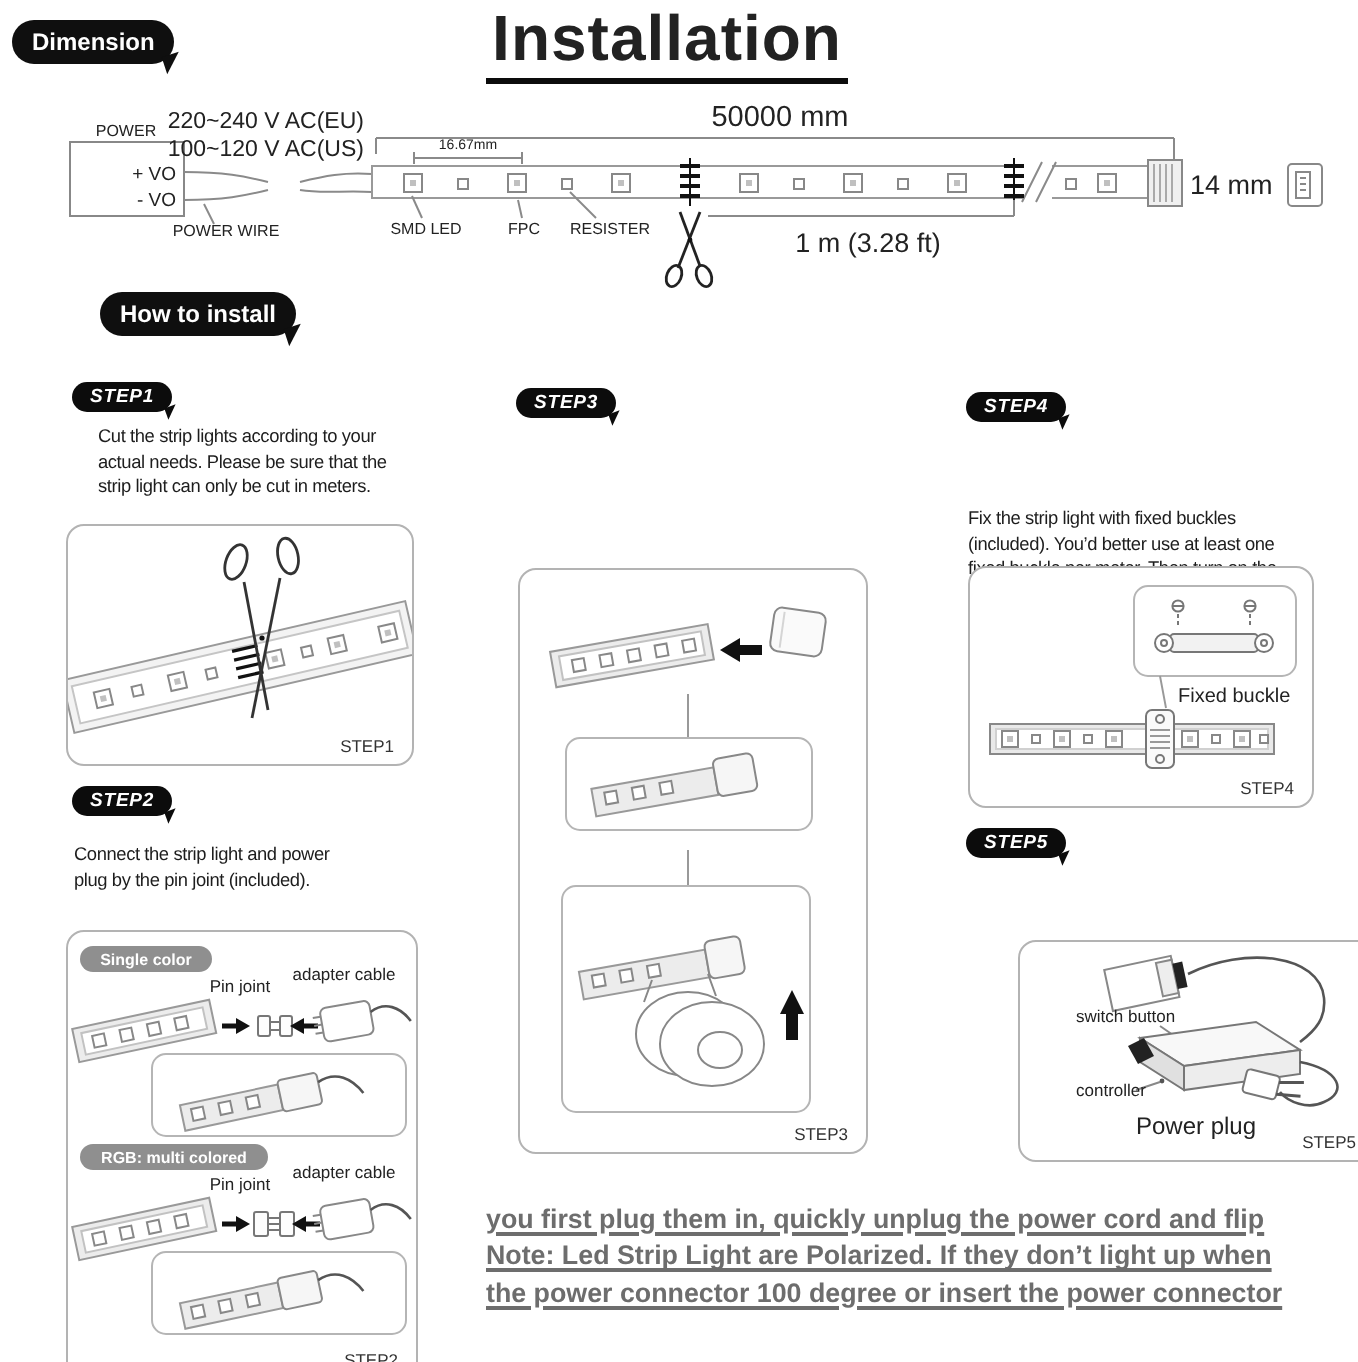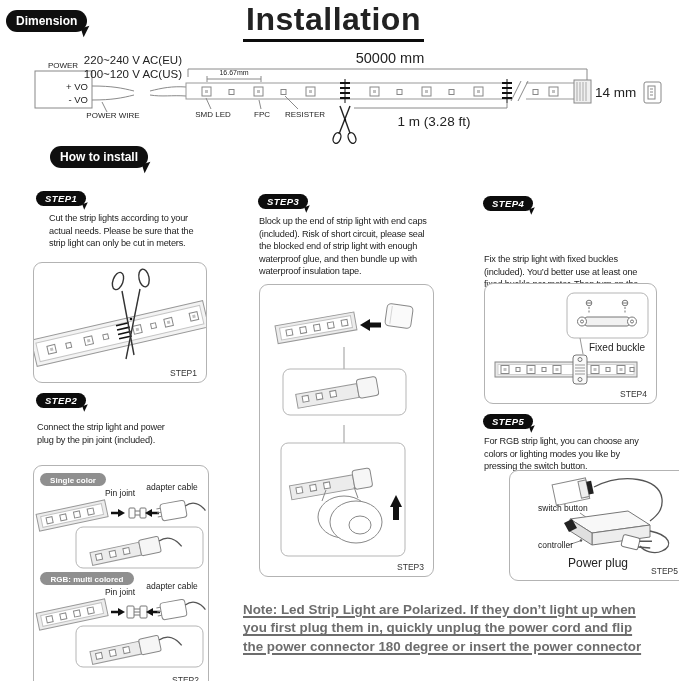--- a/index.html
+++ b/index.html
@@ -267,21 +267,20 @@
         <rect x="106" y="174" width="20" height="16" rx="2" fill="#f6f6f6" stroke="#888"></rect>
         <path d="M126,179 C136,175 143,181 147,189" stroke="#555" fill="none" stroke-width="1.3"></path>
       </g>
     </svg>
     <span class="fig-label">STEP2</span>
   </div>
 
   <div class="step-pill" style="left:258px;top:194px;">
     <span>STEP3</span>
   </div>
-  <p class="step-text" style="left:259px;top:206px;width:178px;">Block up the end of strip light with end caps (included). Risk of short circuit, please seal the blocked end of strip light with enough waterproof glue, and then bundle up with waterproof insulation tape.</p>
   <div class="fig" style="left:259px;top:284px;width:173px;height:291px;">
     <svg width="173" height="291" viewBox="0 0 173 291">
       <g transform="rotate(-10 55 43)">
         <rect class="strip-o" x="16" y="34" width="80" height="18"></rect>
         <rect class="strip-i" x="20" y="37" width="72" height="12"></rect>
         <rect class="sq" x="26" y="40" width="6" height="6"></rect>
           <rect class="sq" x="40" y="40" width="6" height="6"></rect>
         <rect class="sq" x="54" y="40" width="6" height="6"></rect>
           <rect class="sq" x="68" y="40" width="6" height="6"></rect>
         <rect class="sq" x="82" y="40" width="6" height="6"></rect>
@@ -370,21 +369,20 @@
         <circle cx="95" cy="95.5" r="2" fill="none" stroke="#777"></circle>
         <path d="M90,81 h10 M90,84 h10 M90,87 h10 M90,90 h10" stroke="#999" fill="none"></path>
       </g>
     </svg>
     <span class="fig-label">STEP4</span>
   </div>
 
   <div class="step-pill" style="left:483px;top:414px;">
     <span>STEP5</span>
   </div>
-  <p class="step-text" style="left:484px;top:426px;width:168px;">For RGB strip light, you can choose any colors or lighting modes you like by pressing the switch button.</p>
   <div class="fig" style="left:509px;top:470px;width:177px;height:109px;">
     <svg width="177" height="109" viewBox="0 0 177 109">
       <g transform="rotate(-12 62 21)">
         <rect x="44" y="10" width="34" height="21" fill="#fff" stroke="#888"></rect>
         <rect x="70" y="12" width="8" height="17" fill="#eee" stroke="#888"></rect>
         <rect x="78" y="14" width="5" height="13" fill="#222"></rect>
       </g>
       <path d="M84,16 C112,2 150,6 152,28 C153,38 148,44 140,50" stroke="#555" stroke-width="1.3" fill="none"></path>
       <text x="28" y="40" font-size="8.5">switch button</text>
       <path d="M70,42 L83,51" stroke="#888" fill="none"></path>
@@ -402,18 +400,18 @@
       </g>
       <path d="M58,74 L70,70" stroke="#888" fill="none"></path>
       <circle cx="71" cy="69.5" r="1.2" fill="#555"></circle>
       <text x="28" y="77" font-size="8.5">controller</text>
       <text x="88" y="96" font-size="12" text-anchor="middle">Power plug</text>
     </svg>
     <span class="fig-label">STEP5</span>
   </div>
 
   <div class="note">
+    <div>you first plug them in, quickly unplug the power cord and flip</div>
     <div>Note: Led Strip Light are Polarized. If they don’t light up when</div>
-    <div>you first plug them in, quickly unplug the power cord and flip</div>
-    <div>the power connector 180 degree or insert the power connector</div>
+    <div>the power connector 100 degree or insert the power connector</div>
   </div>
 
 </div>
 
 </body></html>

